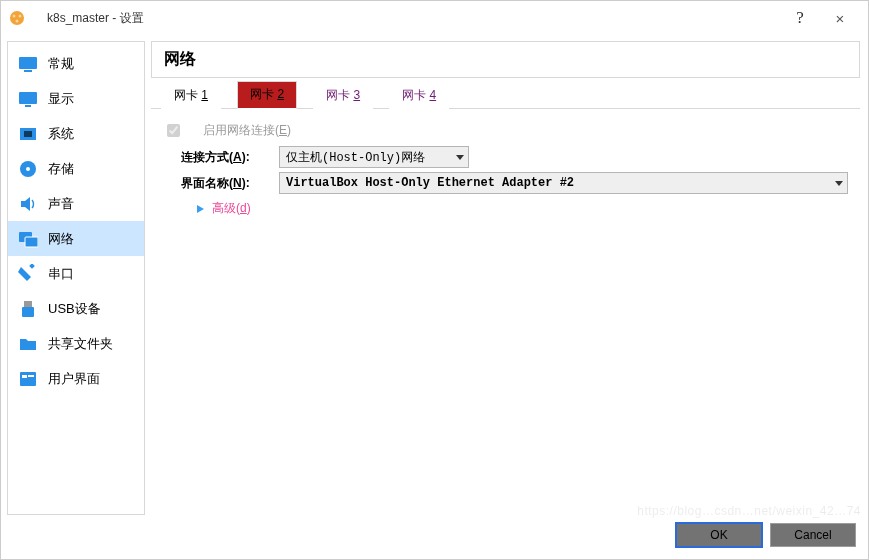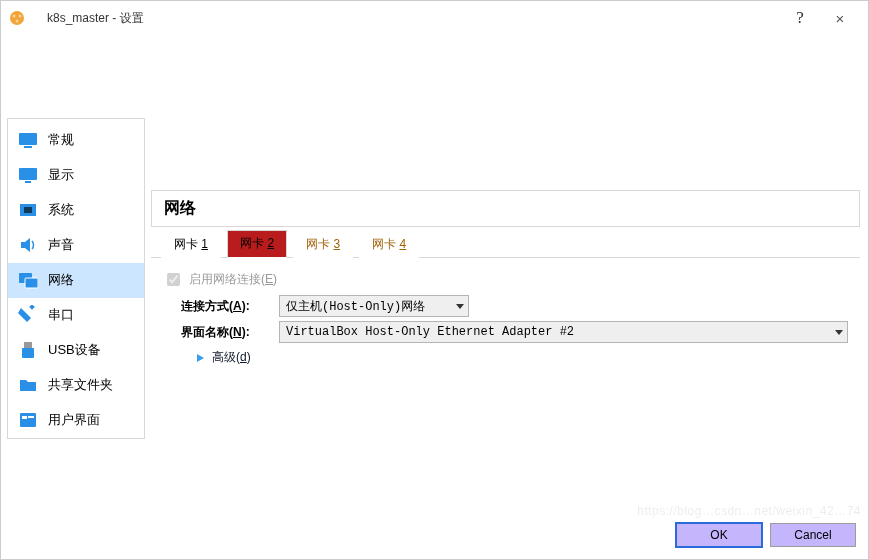--- a/index.html
+++ b/index.html
@@ -39,21 +39,20 @@
   .app-icon {
     width: 16px; height: 16px;
     display: inline-block;
   }
   
   .body-area {
     display: flex;
     height: 480px;
     padding: 6px 6px 0 6px;
     gap: 6px;
-    align-items: center;
   }
   .sidebar {
     width: 138px;
     border: 1px solid #d8d8d8;
     background: #fff;
     padding-top: 4px;
   }
   .side-item {
     display: flex;
     align-items: center;
@@ -84,44 +83,44 @@
     font-size: 16px;
     font-weight: bold;
     background: #fff;
   }
   .tabs {
     display: flex;
     align-items: flex-end;
     height: 25px;
     border-bottom: 1px solid #d8d8d8;
     padding-left: 10px;
-    gap: 6px;
+    gap: 16px;
   }
   .tab {
     padding: 4px 12px 5px 12px;
     border: 1px solid transparent;
     border-bottom: none;
     position: relative;
     top: 1px;
     background: #fff;
-    color: #a16207;
+    color: #701a75;
     font-size: 12px;
   }
   .tab .u { text-decoration: underline; }
   .tab.enabled { color: #000; }
   .tab.active {
     border-color: #d8d8d8;
     background: #b91c1c;
     border-bottom: 1px solid #fff;
   }
   .form {
     padding: 6px 12px 0 12px;
   }
   .check-row {
-    display: flex; align-items: center; gap: 6px;
+    display: flex; align-items: center; gap: 20px;
     color: #999;
     margin-bottom: 6px;
   }
   .check-row input[type=checkbox] {
     accent-color: #3b7dd8;
   }
   .form-row {
     display: flex; align-items: center;
     margin: 4px 0 4px 18px;
     gap: 6px;
@@ -145,25 +144,25 @@
     font-size: 12px;
   }
   .combo .caret {
     width: 0; height: 0;
     border-left: 4px solid transparent;
     border-right: 4px solid transparent;
     border-top: 5px solid #333;
     margin-left: 6px;
   }
   .combo.narrow { width: 190px; }
-  .combo.wide { flex: 1; }
+  .combo.wide { flex: 1; font-weight: bold; }
   .adv-row {
     display: flex; align-items: center; gap: 4px;
     margin: 6px 0 0 34px;
-    color: #0f172a;
+    color: #ec4899;
   }
   .adv-tri {
     width: 0; height: 0;
     border-top: 4px solid transparent;
     border-bottom: 4px solid transparent;
     border-left: 7px solid #3a9ef0;
     margin-right: 4px;
   }
   .adv-row .u { text-decoration: underline; }
   
@@ -172,21 +171,21 @@
     justify-content: flex-end;
     align-items: center;
     gap: 8px;
     padding: 8px 12px;
     height: 40px;
   }
   .btn {
     width: 86px;
     height: 24px;
     border: 1px solid #9c9c9c;
-    background: #c4b5fd;
+    background: #737373;
     font-size: 12px;
     display: flex;
     align-items: center;
     justify-content: center;
   }
   .btn.default {
     outline: 1px solid #2a6bdc;
     border: 1px solid #2a6bdc;
   }
   
@@ -244,20 +243,29 @@
         <svg width="20" height="20">
             <rect x="2" y="4" width="16" height="12" fill="#2a8fe6"></rect>
             <rect x="6" y="7" width="8" height="6" fill="#103a5c"></rect>
           </svg>
       </span>
       <span class="side-label">系统</span>
     </div>
     <div class="side-item">
       <span class="side-icon">
         <svg width="20" height="20">
+            <circle cx="10" cy="10" r="8" fill="#2a8fe6"></circle>
+            <circle cx="10" cy="10" r="2" fill="#fff"></circle>
+          </svg>
+      </span>
+      <span class="side-label">存储</span>
+    </div>
+    <div class="side-item">
+      <span class="side-icon">
+        <svg width="20" height="20">
             <path d="M3 7v6h4l5 4V3l-5 4H3z" fill="#2a8fe6"></path>
             <path d="M14 6c2 2 2 6 0 8" stroke="#2a8fe6" stroke-width="1.5" fill="none"></path>
           </svg>
       </span>
       <span class="side-label">声音</span>
     </div>
     <div class="side-item active">
       <span class="side-icon">
         <svg width="20" height="20">
             <rect x="1" y="3" width="13" height="10" rx="1" fill="#2a8fe6"></rect>

